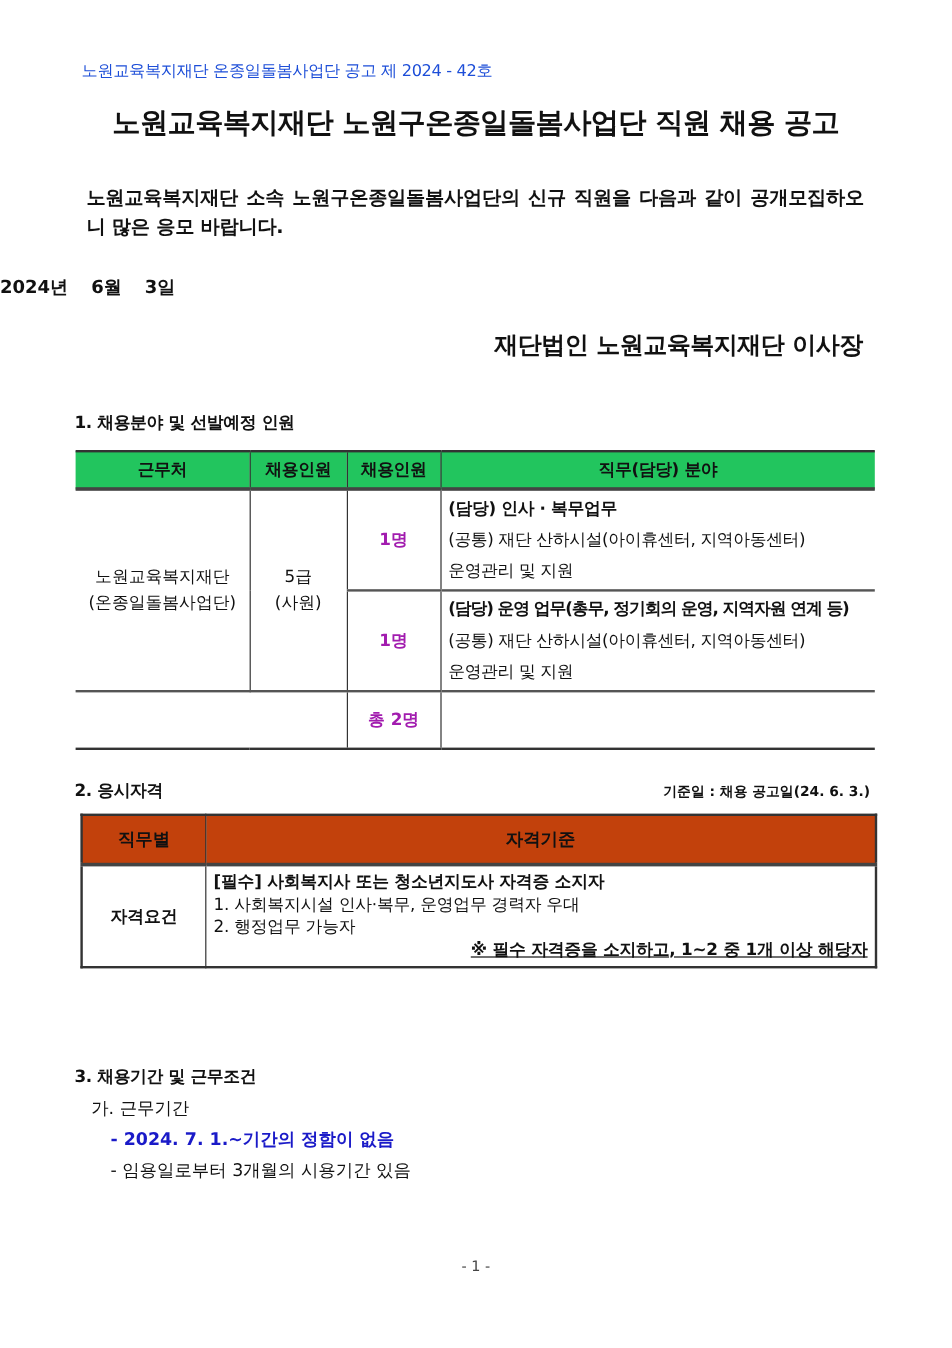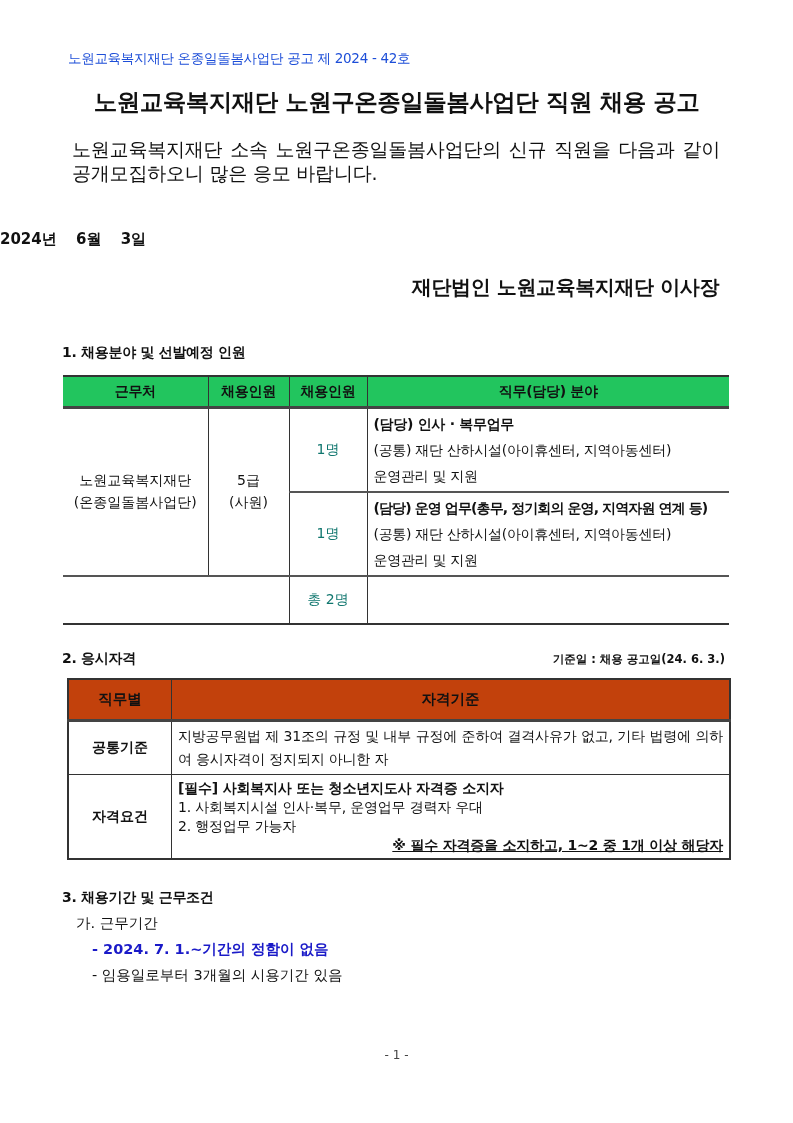--- a/index.html
+++ b/index.html
@@ -1,34 +1,34 @@
 <!DOCTYPE html>
 <html><head>
 <meta charset="utf-8">
 <style>
   html, body { margin:0; padding:0; background:#ffffff; }
   body { width:793px; height:1123px; position:relative; overflow:hidden;
          font-family:"DejaVu Sans", "Liberation Sans", sans-serif; color:#111; }
   .abs { position:absolute; }
   .doc-no { left:68px; top:50px; font-size:13.5px; color:#1d4ed8; letter-spacing:-0.3px; }
   .title { left:0; width:793px; top:86px; text-align:center; font-size:23.5px; font-weight:bold; letter-spacing:-0.5px; }
-  .intro { left:72px; top:137px; width:648px; font-size:19px; line-height:24px; text-align:justify; text-align-last:left; letter-spacing:-0.2px; }
+  .intro { left:72px; top:153px; width:648px; font-size:16px; line-height:24px; text-align:justify; text-align-last:left; letter-spacing:-0.2px;font-weight:bold; }
   .date { left:0; width:793px; top:230px; text-align:left; font-size:15px; font-weight:bold; word-spacing:14px; }
   .signer { right:74px; top:274px; font-size:20px; font-weight:bold; letter-spacing:-0.4px; }
   .sec { left:62px; font-size:14px; font-weight:bold; letter-spacing:-0.3px; }
   .basis { right:68px; top:652px; font-size:11.5px; font-weight:bold; }
 
   table { border-collapse:collapse; position:absolute; font-size:14px; }
   .t1 { left:63px; top:375px; width:666px; }
   .t1 th { background:#22c55e; height:27px; font-weight:bold; border-top:2px solid #333; border-bottom:3px solid #444; border-left:1px solid #333; border-right:1px solid #333; letter-spacing:-0.3px; }
   .t1 th:first-child, .t1 td.first { border-left:none; }
   .t1 th:last-child, .t1 td.last { border-right:none; }
   .t1 td { border:1px solid #333; vertical-align:middle; }
   .t1 td.center { text-align:center; }
-  .t1 .blue { color:#0f766e; font-weight:normal; }
+  .t1 .blue { color:#a21caf; font-weight:bold; }
   .duty { padding:2px 6px; line-height:26px; font-size:14px; letter-spacing:-0.3px; }
   .duty .b { font-weight:bold; }
   .t1 tr.total td { height:44px; border-bottom:2px solid #333; border-top:2px solid #555; }
   .t1 tr.r2 td.duty-cell { border-top:2px solid #555; }
 
   .t2 { left:67px; top:678px; width:664px; border:2px solid #333; }
   .t2 th { background:#c2410c; height:37px; font-weight:bold; font-size:14.5px; border:1px solid #333; border-bottom:3px solid #444; }
   .t2 td { border:1px solid #333; font-size:14px; }
   .t2 td.lbl { text-align:center; font-weight:bold; width:100px; }
   .t2 td.txt { padding:3px 6px; line-height:23px; letter-spacing:-0.2px; text-align:justify; }
@@ -103,24 +103,20 @@
 <div class="abs basis">기준일 : 채용 공고일(24. 6. 3.)</div>
 
 <table class="t2">
   <thead>
     <tr>
       <th style="width:100px">직무별</th>
       <th>자격기준</th>
     </tr>
   </thead>
   <tbody>
-    <tr style="height:52px">
-      <td class="lbl">공통기준</td>
-      <td class="txt">지방공무원법 제 31조의 규정 및 내부 규정에 준하여 결격사유가 없고, 기타 법령에 의하여 응시자격이 정지되지 아니한 자</td>
-    </tr>
     <tr>
       <td class="lbl">자격요건</td>
       <td class="txt" style="line-height:19px; padding:4px 6px 3px">
         <div class="req">[필수] 사회복지사 또는 청소년지도사 자격증 소지자</div>
         <div>1. 사회복지시설 인사·복무, 운영업무 경력자 우대</div>
         <div>2. 행정업무 가능자</div>
         <div class="note">※ 필수 자격증을 소지하고, 1~2 중 1개 이상 해당자</div>
       </td>
     </tr>
   </tbody>

